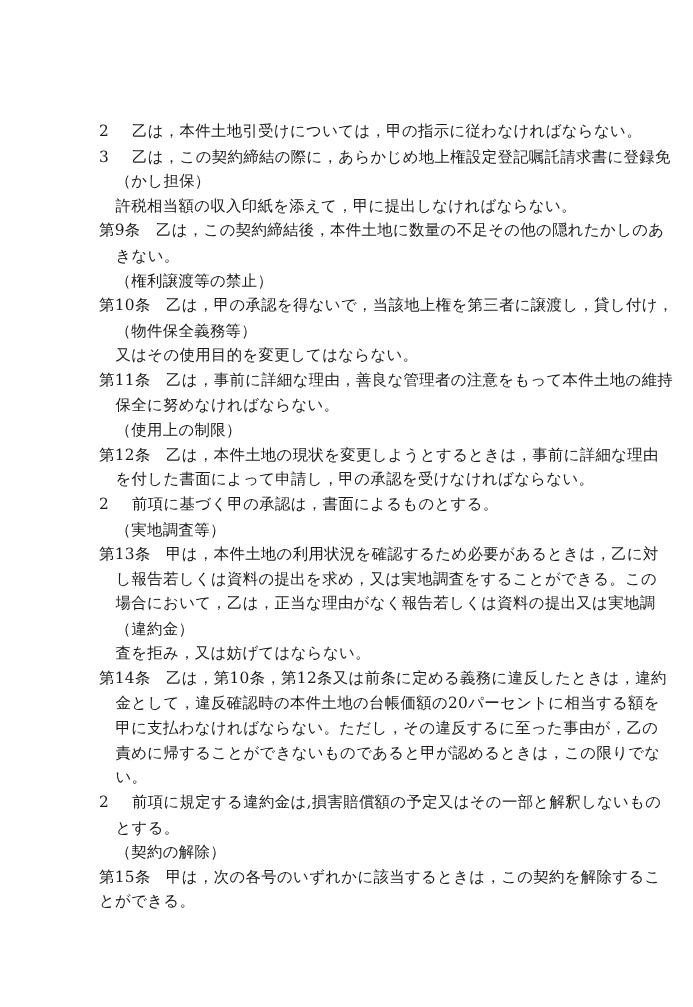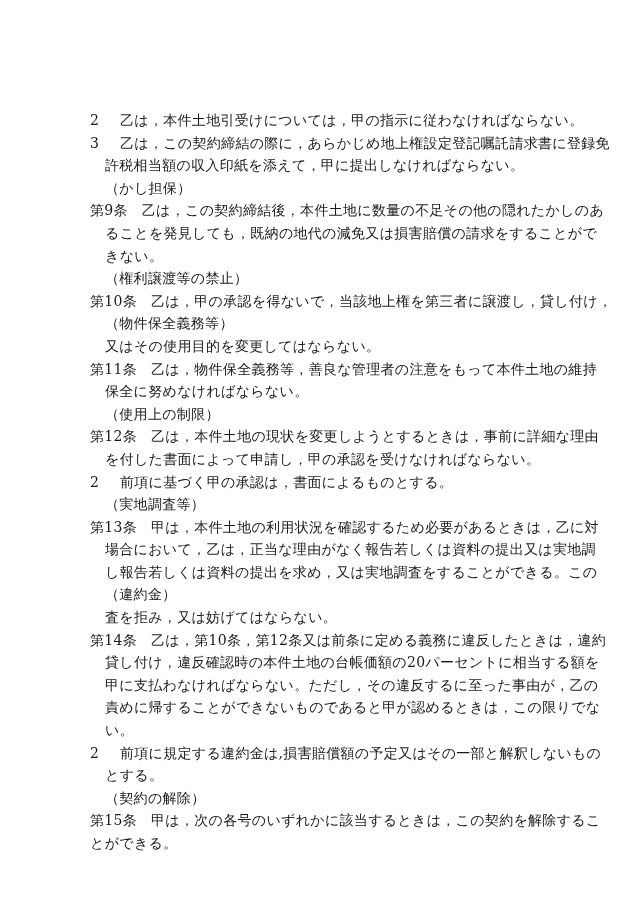--- a/index.html
+++ b/index.html
@@ -31,43 +31,42 @@
   .indent1 { padding-left: 15px; }
   .num { display: inline-block; width: 30px; }
   .art { display: inline-block; margin-right: 14px; }
 </style>
 </head>
 <body>
 
 <div class="page" id="page">
     <div class="line"><span class="num">2</span><span>乙は，本件土地引受けについては，甲の指示に従わなければならない。</span></div>
     <div class="line"><span class="num">3</span><span>乙は，この契約締結の際に，あらかじめ地上権設定登記嘱託請求書に登録免</span></div>
+    <div class="line indent1">（かし担保）</div>
     <div class="line indent1">許税相当額の収入印紙を添えて，甲に提出しなければならない。</div>
-    <div class="line indent1">（かし担保）</div>
     <div class="line"><span class="art">第9条</span><span>乙は，この契約締結後，本件土地に数量の不足その他の隠れたかしのあ</span></div>
-    <div class="line indent1">ることを発見しても，既納の地代の減免又は損害賠償の請求をすることがで</div>
     <div class="line indent1">きない。</div>
     <div class="line indent1">（権利譲渡等の禁止）</div>
     <div class="line"><span class="art">第10条</span><span>乙は，甲の承認を得ないで，当該地上権を第三者に譲渡し，貸し付け，</span></div>
     <div class="line indent1">（物件保全義務等）</div>
     <div class="line indent1">又はその使用目的を変更してはならない。</div>
-    <div class="line"><span class="art">第11条</span><span>乙は，物件保全義務等，善良な管理者の注意をもって本件土地の維持</span></div>
+    <div class="line"><span class="art">第11条</span><span>乙は，事前に詳細な理由，善良な管理者の注意をもって本件土地の維持</span></div>
     <div class="line indent1">保全に努めなければならない。</div>
     <div class="line indent1">（使用上の制限）</div>
     <div class="line"><span class="art">第12条</span><span>乙は，本件土地の現状を変更しようとするときは，事前に詳細な理由</span></div>
     <div class="line indent1">を付した書面によって申請し，甲の承認を受けなければならない。</div>
     <div class="line"><span class="num">2</span><span>前項に基づく甲の承認は，書面によるものとする。</span></div>
     <div class="line indent1">（実地調査等）</div>
     <div class="line"><span class="art">第13条</span><span>甲は，本件土地の利用状況を確認するため必要があるときは，乙に対</span></div>
+    <div class="line indent1">し報告若しくは資料の提出を求め，又は実地調査をすることができる。この</div>
     <div class="line indent1">場合において，乙は，正当な理由がなく報告若しくは資料の提出又は実地調</div>
-    <div class="line indent1">し報告若しくは資料の提出を求め，又は実地調査をすることができる。この</div>
     <div class="line indent1">（違約金）</div>
     <div class="line indent1">査を拒み，又は妨げてはならない。</div>
     <div class="line"><span class="art">第14条</span><span>乙は，第10条，第12条又は前条に定める義務に違反したときは，違約</span></div>
-    <div class="line indent1">貸し付け，違反確認時の本件土地の台帳価額の20パーセントに相当する額を</div>
+    <div class="line indent1">金として，違反確認時の本件土地の台帳価額の20パーセントに相当する額を</div>
     <div class="line indent1">甲に支払わなければならない。ただし，その違反するに至った事由が，乙の</div>
     <div class="line indent1">責めに帰することができないものであると甲が認めるときは，この限りでな</div>
     <div class="line indent1">い。</div>
     <div class="line"><span class="num">2</span><span>前項に規定する違約金は,損害賠償額の予定又はその一部と解釈しないもの</span></div>
     <div class="line indent1">とする。</div>
     <div class="line indent1">（契約の解除）</div>
     <div class="line"><span class="art">第15条</span><span>甲は，次の各号のいずれかに該当するときは，この契約を解除するこ</span></div>
     <div class="line">とができる。</div>
   </div>
 

